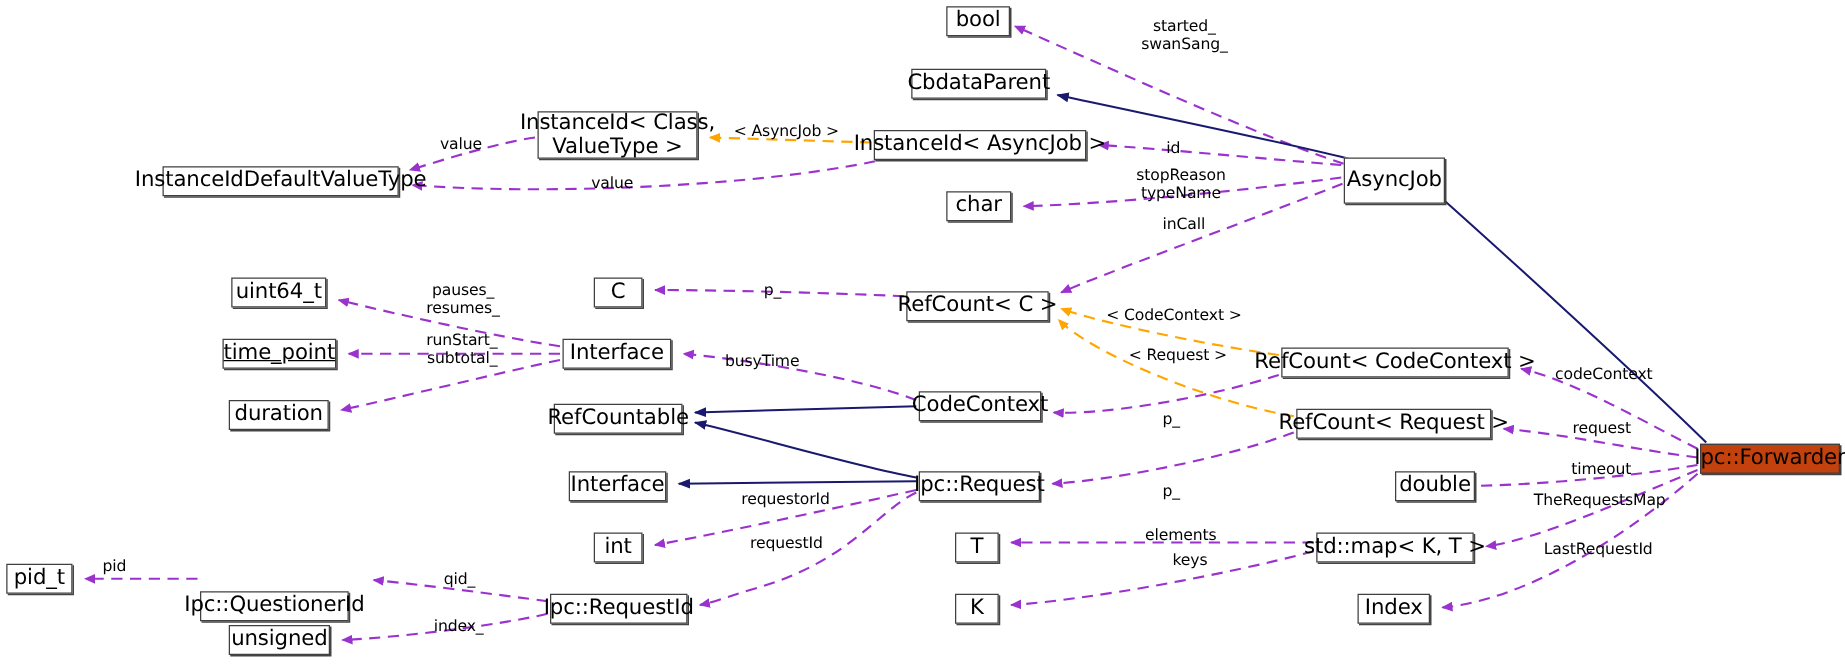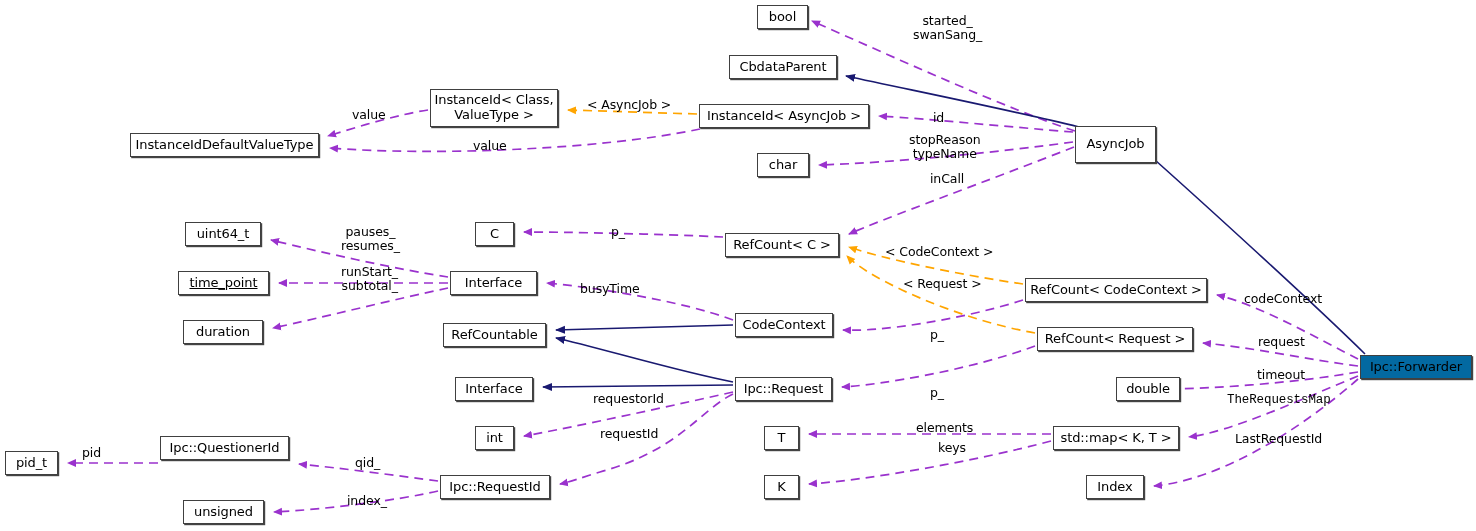--- a/index.html
+++ b/index.html
@@ -23,32 +23,32 @@
     width: 1476px;
     height: 531px;
     pointer-events: none;
   }
   .node {
     position: absolute;
     box-sizing: border-box;
     border: 1px solid #404040;
     background: #ffffff;
     color: #000000;
-    font-size: 13px;
+    font-size: 17px;
     line-height: 1.12;
     text-align: center;
     display: flex;
     align-items: center;
     justify-content: center;
     white-space: pre;
     box-shadow: 1.2px 1.2px 0 0 #444444;
     letter-spacing: -0.1px;
   }
   .node.highlight {
-    background: #0369a1;
+    background: #c2410c;
   }
   .edge-label {
     position: absolute;
     font-size: 12.5px;
     color: #000000;
     white-space: pre;
     text-align: center;
     line-height: 1.12;
     letter-spacing: -0.1px;
   }
@@ -125,21 +125,21 @@
       <div class="node" style="left: 735px; top: 313px; width: 98px; height: 24px;"><span>CodeContext</span></div>
       <div class="node" style="left: 1037px; top: 327px; width: 156px; height: 24px;"><span>RefCount&lt; Request &gt;</span></div>
       <div class="node highlight" style="left: 1360px; top: 355px; width: 112px; height: 24px;"><span>Ipc::Forwarder</span></div>
       <div class="node" style="left: 455px; top: 377px; width: 78px; height: 24px;"><span>Interface</span></div>
       <div class="node" style="left: 735px; top: 377px; width: 97px; height: 24px;"><span>Ipc::Request</span></div>
       <div class="node" style="left: 1084px; top: 377px; width: 64px; height: 24px; margin-left: 32px;"><span>double</span></div>
       <div class="node" style="left: 475px; top: 426px; width: 39px; height: 24px;"><span>int</span></div>
       <div class="node" style="left: 764px; top: 426px; width: 35px; height: 24px;"><span>T</span></div>
       <div class="node" style="left: 1053px; top: 426px; width: 126px; height: 24px;"><span>std::map&lt; K, T &gt;</span></div>
       <div class="node" style="left: 5px; top: 451px; width: 53px; height: 24px;"><span>pid_t</span></div>
-      <div class="node" style="left: 160px; top: 436px; width: 129px; height: 24px;"><span>Ipc::QuestionerId</span></div>
+      <div class="node" style="left: 160px; top: 473px; width: 119px; height: 24px;"><span>Ipc::QuestionerId</span></div>
       <div class="node" style="left: 764px; top: 475px; width: 35px; height: 24px;"><span>K</span></div>
       <div class="node" style="left: 1086px; top: 475px; width: 58px; height: 24px;"><span>Index</span></div>
       <div class="node" style="left: 440px; top: 475px; width: 110px; height: 24px;"><span>Ipc::RequestId</span></div>
       <div class="node" style="left: 183px; top: 500px; width: 81px; height: 24px;"><span>unsigned</span></div>
     </div>
   <div id="labels-group">
       <div class="edge-label" style="left: 913px; top: 14px;">started_
 swanSang_</div>
       <div class="edge-label" style="left: 352px; top: 108px;">value</div>
       <div class="edge-label" style="left: 587px; top: 98px;">&lt; AsyncJob &gt;</div>
@@ -155,21 +155,21 @@
       <div class="edge-label" style="left: 341px; top: 265px; text-align: right;">runStart_
 subtotal_</div>
       <div class="edge-label" style="left: 580px; top: 282px;">busyTime</div>
       <div class="edge-label" style="left: 903px; top: 277px;">&lt; Request &gt;</div>
       <div class="edge-label" style="left: 1244px; top: 292px;">codeContext</div>
       <div class="edge-label" style="left: 930px; top: 328px;">p_</div>
       <div class="edge-label" style="left: 1258px; top: 335px;">request</div>
       <div class="edge-label" style="left: 1257px; top: 368px;">timeout</div>
       <div class="edge-label" style="left: 930px; top: 386px;">p_</div>
       <div class="edge-label" style="left: 593px; top: 392px;">requestorId</div>
-      <div class="edge-label" style="left: 1227px; top: 393px; font-family: Liberation Mono, monospace;">TheRequestsMap</div>
+      <div class="edge-label" style="left: 1227px; top: 393px;">TheRequestsMap</div>
       <div class="edge-label" style="left: 600px; top: 427px;">requestId</div>
       <div class="edge-label" style="left: 916px; top: 421px;">elements</div>
       <div class="edge-label" style="left: 1235px; top: 432px;">LastRequestId</div>
       <div class="edge-label" style="left: 938px; top: 441px;">keys</div>
       <div class="edge-label" style="left: 82px; top: 446px;">pid</div>
       <div class="edge-label" style="left: 355px; top: 456px;">qid_</div>
       <div class="edge-label" style="left: 347px; top: 494px;">index_</div>
     </div>
 </div>
 

